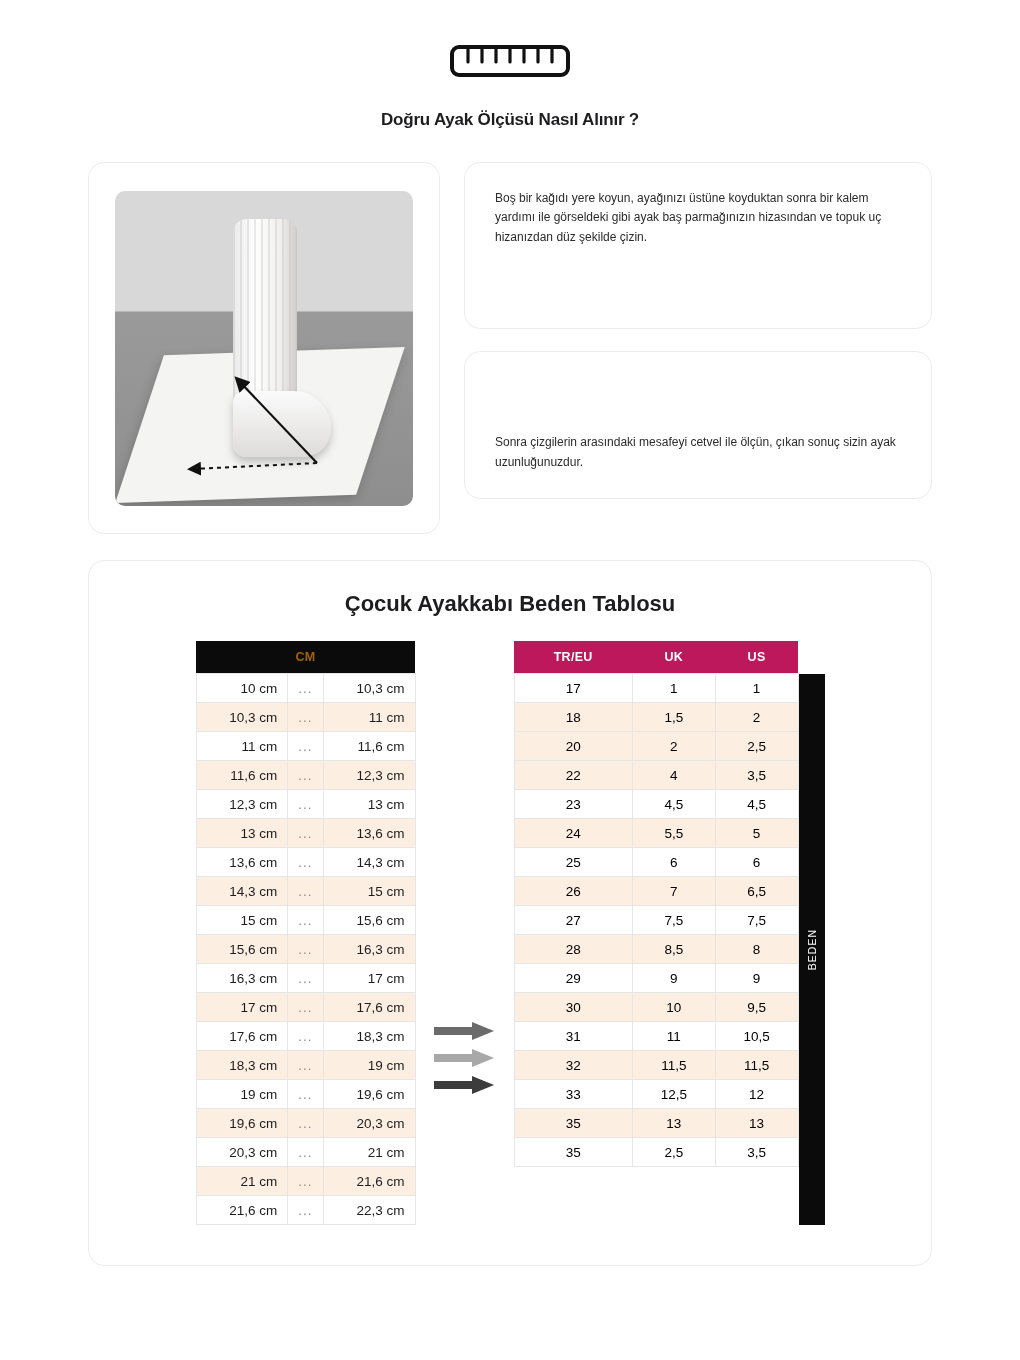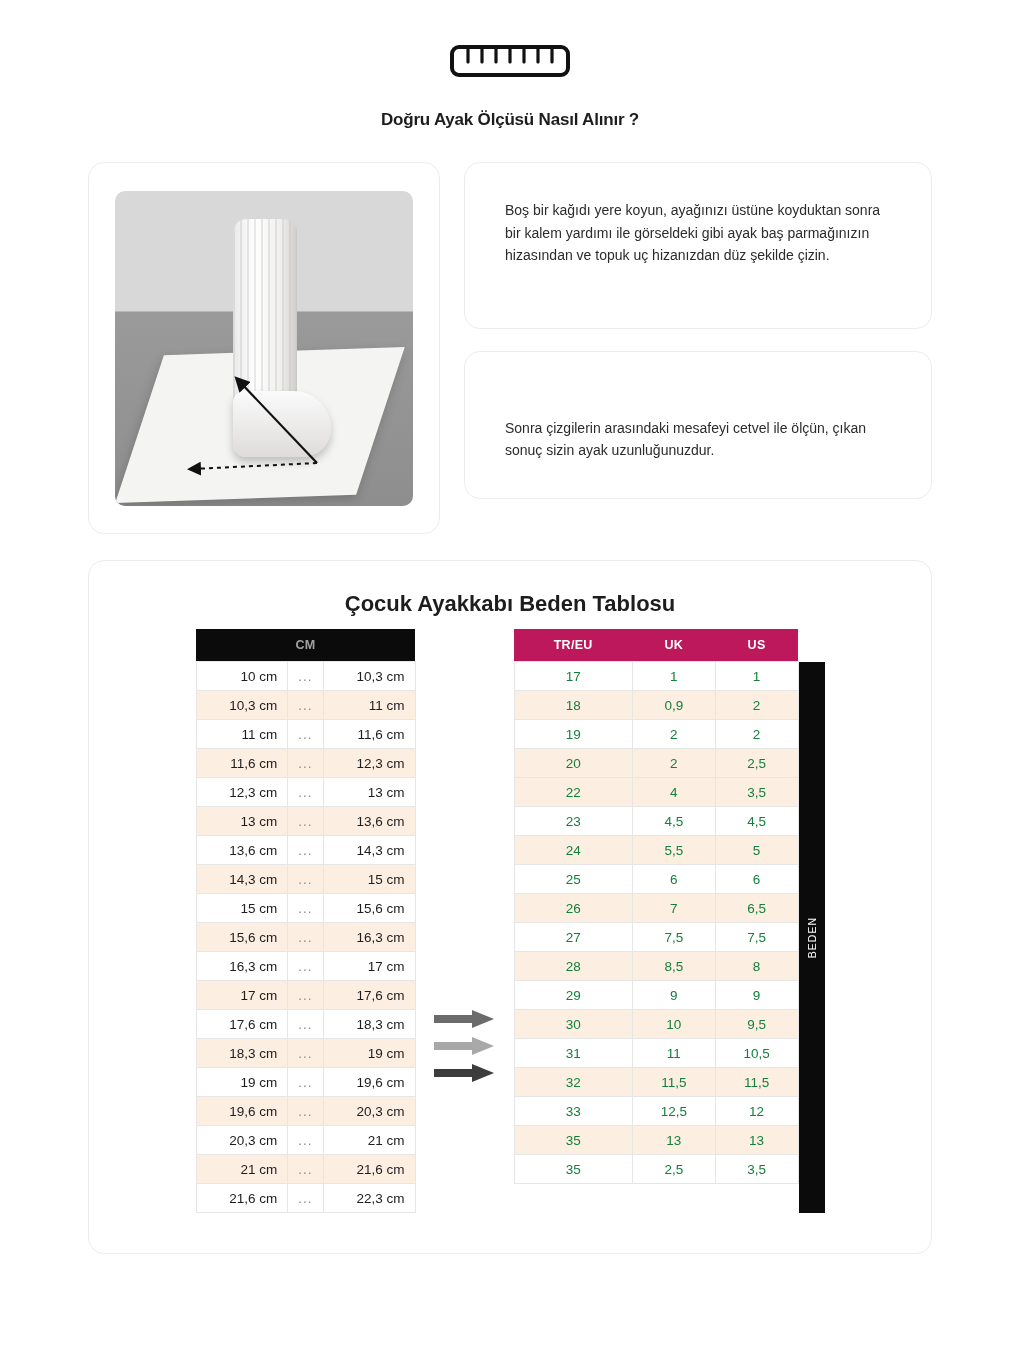--- a/index.html
+++ b/index.html
@@ -112,55 +112,55 @@
     flex-direction: column;
     gap: 22px;
   }
   .text-card {
     padding: 26px 30px;
     min-height: 0;
   }
   .text-card.first { height: 167px; }
   .text-card.second { height: 148px; display: flex; align-items: flex-end; }
   .text-card p {
-    margin: 10px;
-    font-size: 14px;
+    margin: 0;
+    font-size: 12px;
     line-height: 1.62;
     color: #2b2b2b;
   }
 
   
   .table-card {
     margin: 26px 88px 0 88px;
     border: 1px solid #ececec;
     border-radius: 16px;
     padding: 30px 0 40px 0;
     background: #fff;
   }
   .table-title {
     text-align: center;
     font-size: 22px;
     font-weight: bold;
-    margin-bottom: 12px;
+    margin-bottom: 24px;
     color: #1d1d1f;
   }
   .tables-wrap {
     display: flex;
     justify-content: center;
     align-items: flex-start;
     gap: 0;
   }
   table {
     border-collapse: collapse;
     font-size: 13.5px;
   }
   .cm-table { width: 220px; }
   .cm-table th {
     background: #0b0b0b;
-    color: #a3a3a3;
+    color: #a16207;
     font-size: 12.5px;
     font-weight: bold;
     padding: 9px 0;
     letter-spacing: .3px;
   }
   .cm-table td {
     padding: 6.5px 10px;
     border: 1px solid #e6e6e6;
     color: #1d1d1f;
     white-space: nowrap;
@@ -187,21 +187,21 @@
     color: #fff;
     font-size: 12.5px;
     font-weight: bold;
     padding: 9px 0;
     letter-spacing: .3px;
   }
   .size-table td {
     padding: 6.5px 0;
     border: 1px solid #e6e6e6;
     text-align: center;
-    color: #15803d;
+    color: #000000;
   }
   .beden-bar {
     width: 26px;
     background: #0b0b0b;
     color: #fff;
     align-self: stretch;
     margin-top: 33px;
     display: flex;
     align-items: center;
     justify-content: center;
@@ -399,26 +399,21 @@
         </tr>
       </thead>
       <tbody id="size-body">
           <tr class="size-row">
             <td>17</td>
             <td>1</td>
             <td>1</td>
           </tr>
           <tr class="size-row row-alt">
             <td>18</td>
-            <td>0,9</td>
-            <td>2</td>
-          </tr>
-          <tr class="size-row">
-            <td>19</td>
-            <td>2</td>
+            <td>1,5</td>
             <td>2</td>
           </tr>
           <tr class="size-row row-alt">
             <td>20</td>
             <td>2</td>
             <td>2,5</td>
           </tr>
           <tr class="size-row row-alt">
             <td>22</td>
             <td>4</td>

